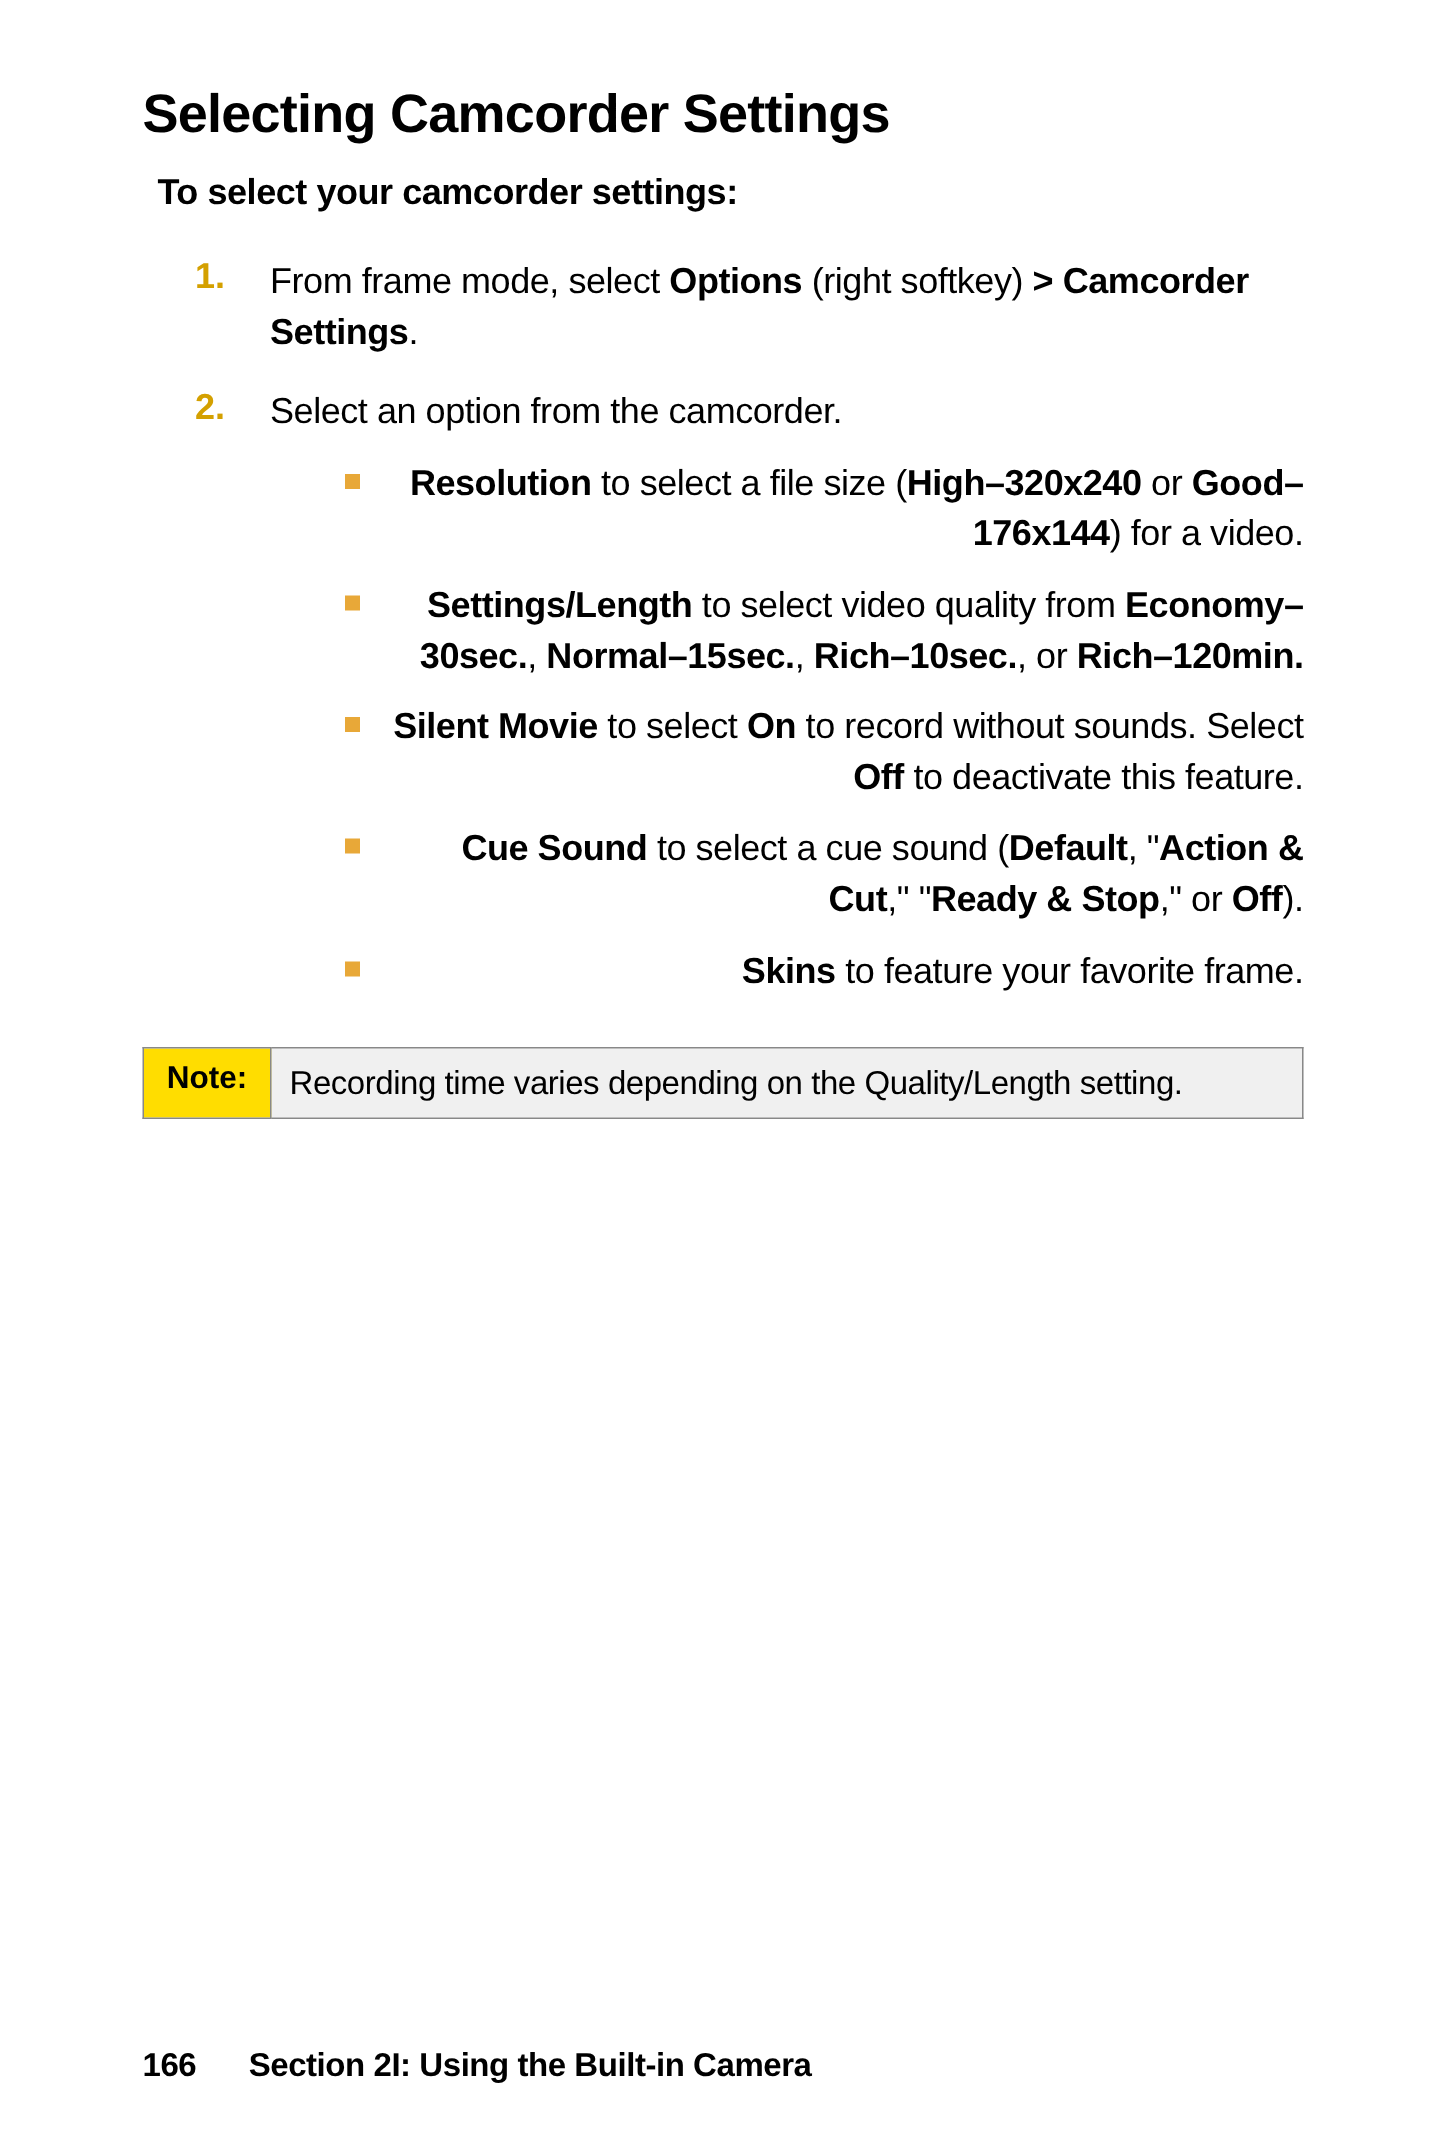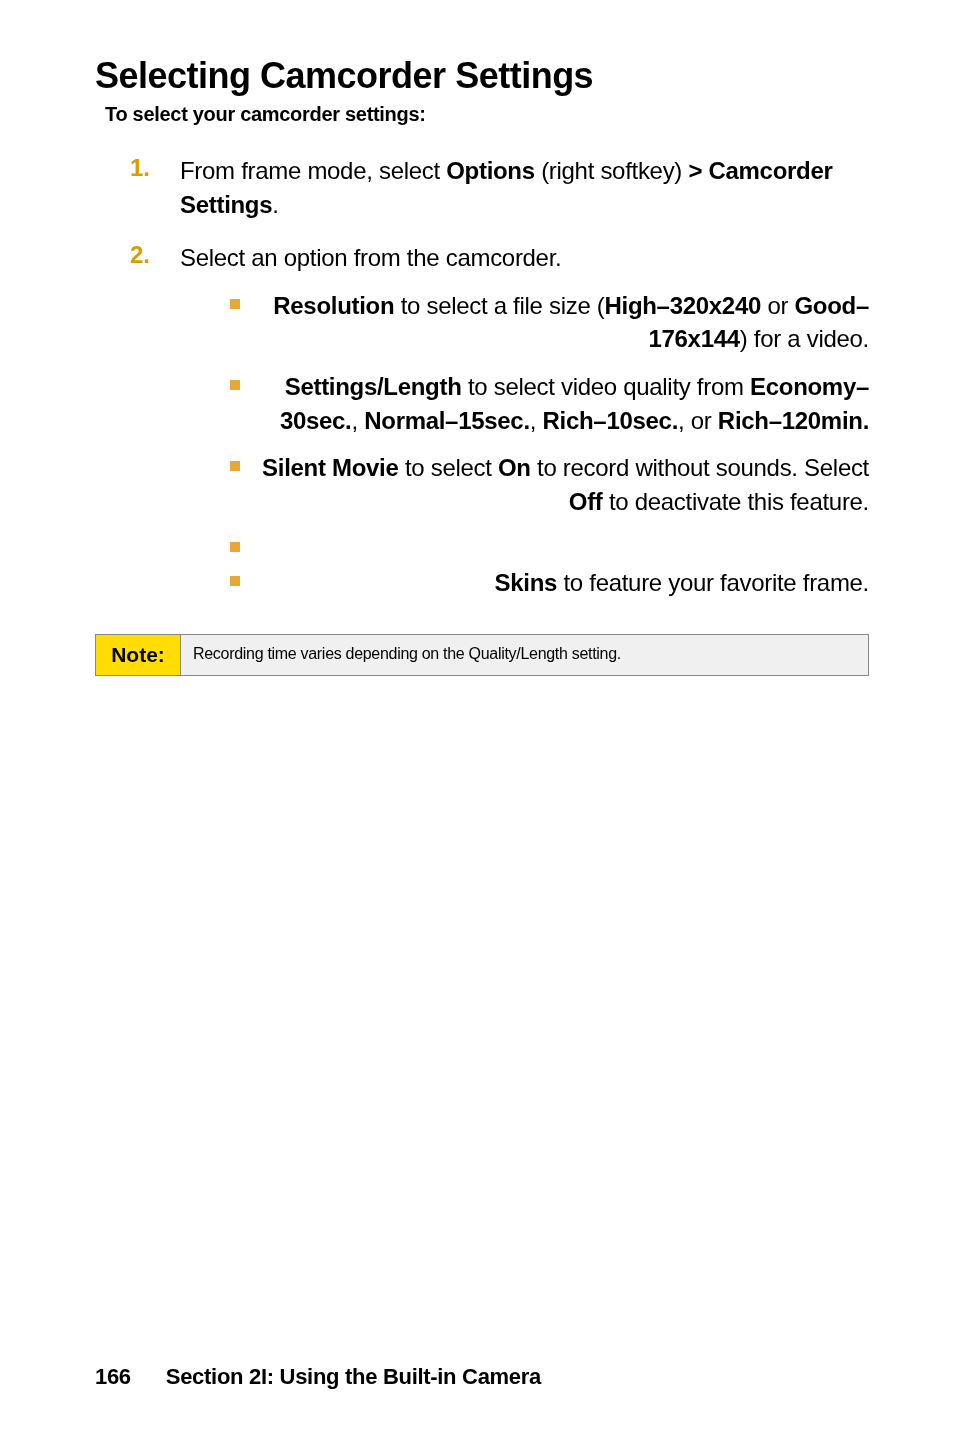--- a/index.html
+++ b/index.html
@@ -12,25 +12,25 @@
       height: 1431px;
       background: #ffffff;
       font-family: -apple-system, BlinkMacSystemFont, "Segoe UI", Arial, sans-serif;
       color: #000000;
       padding: 55px 85px 50px 95px;
       position: relative;
     }
     h1 {
       font-size: 36px;
       font-weight: 700;
-      margin-bottom: 6px;
+      margin-bottom: 18px;
       letter-spacing: -0.5px;
     }
     .subheading {
-      font-size: 20px;
+      font-size: 24px;
       font-weight: 700;
       margin-bottom: 28px;
       margin-left: 10px;
       letter-spacing: -0.3px;
     }
     .ol-item {
       display: flex;
       margin-bottom: 20px;
       padding-left: 35px;
     }
@@ -84,21 +84,21 @@
     }
     .note-label {
       background: #ffdd00;
       font-weight: 700;
       font-size: 21px;
       width: 85px;
       text-align: center;
     }
     .note-content {
       background: #f0f0f0;
-      font-size: 16px;
+      font-size: 22px;
       line-height: 1.35;
       letter-spacing: -0.3px;
     }
     .footer {
       position: absolute;
       bottom: 41px;
       left: 95px;
       font-size: 22px;
       font-weight: 700;
       letter-spacing: -0.3px;
@@ -154,20 +154,23 @@
           </div>
         <div class="sub-content">
           <b>Silent Movie</b><span> to select </span><b>On</b><span> to record without sounds. Select </span><b>Off</b><span> to deactivate this feature.</span>
         </div>
       </div>
 
       <div class="sub-item">
         <div class="bullet">
             <div class="bullet-square"></div>
           </div>
+        <div class="sub-content">
+          <b>Cue Sound</b><span> to select a cue sound (</span><b>Default</b><span>, "</span><b>Action &amp; Cut</b><span>," "</span><b>Ready &amp; Stop</b><span>," or </span><b>Off</b><span>).</span>
+        </div>
       </div>
 
       <div class="sub-item">
         <div class="bullet">
             <div class="bullet-square"></div>
           </div>
         <div class="sub-content">
           <b>Skins</b><span> to feature your favorite frame.</span>
         </div>
       </div>

